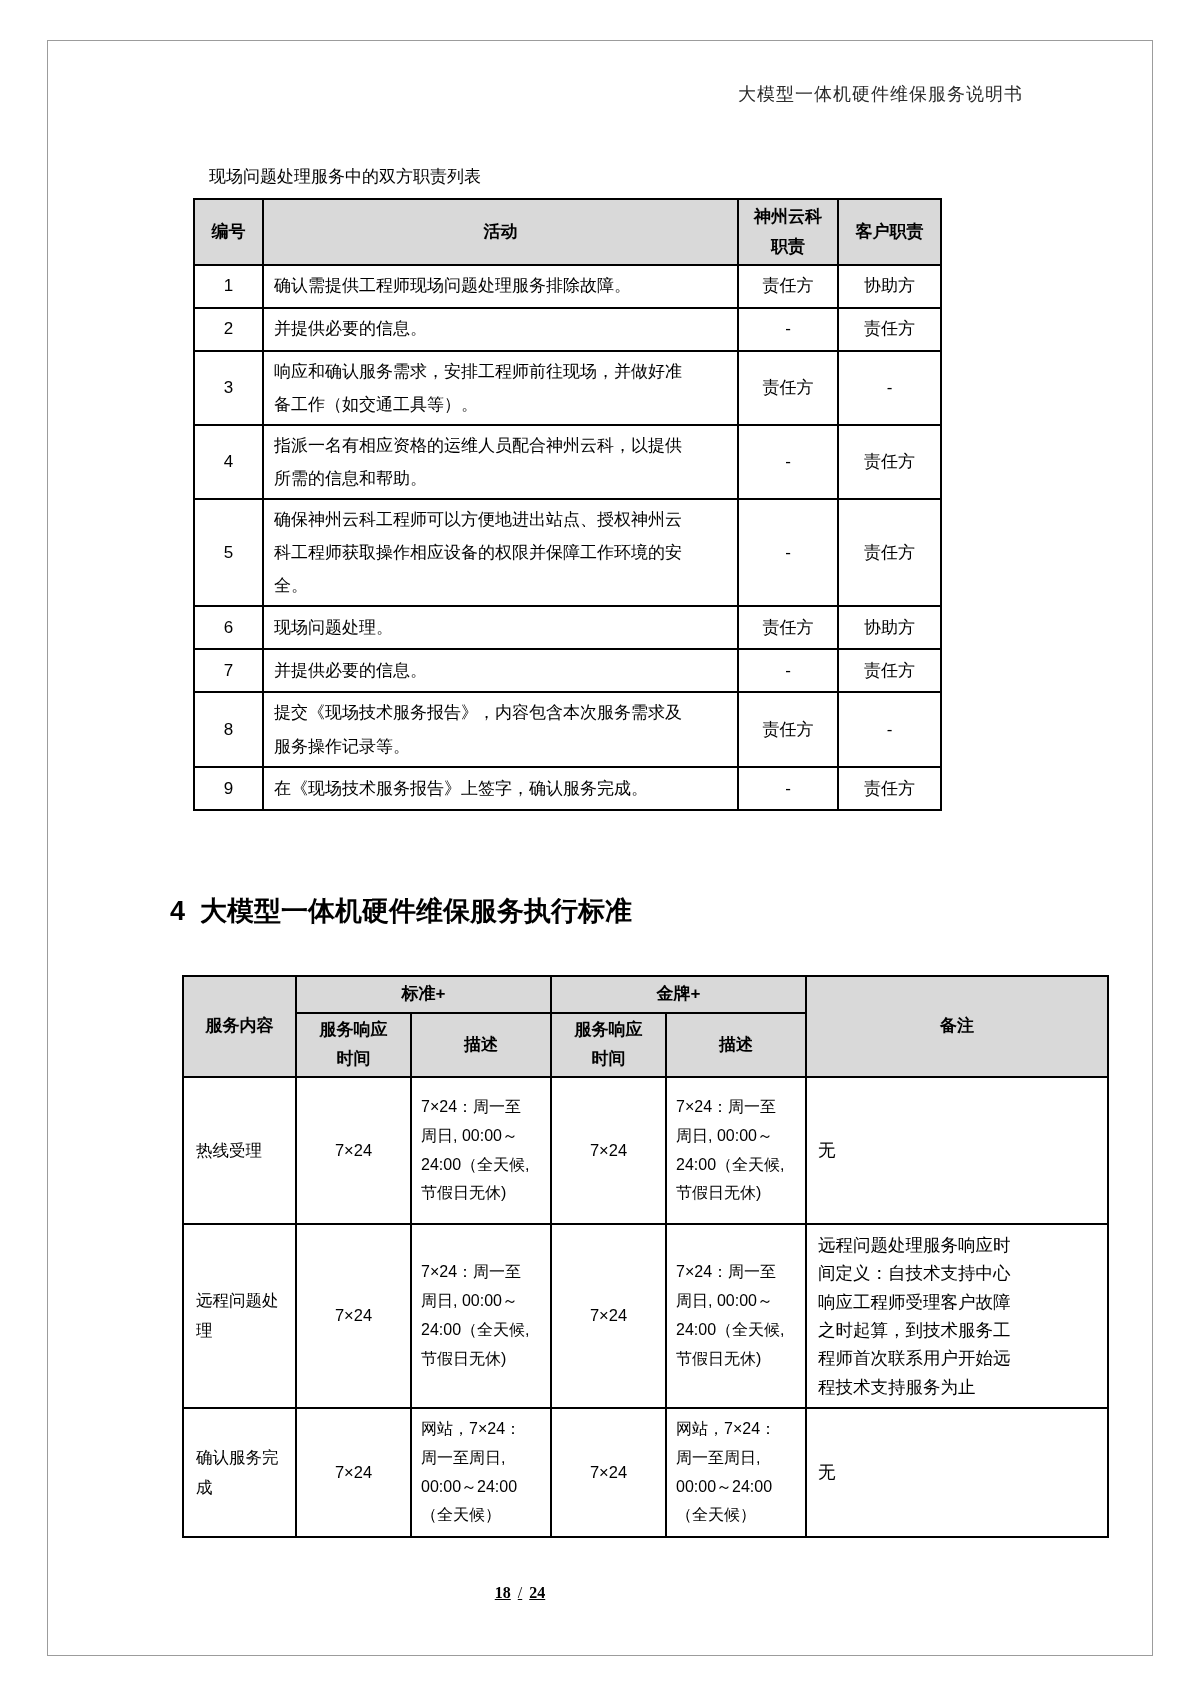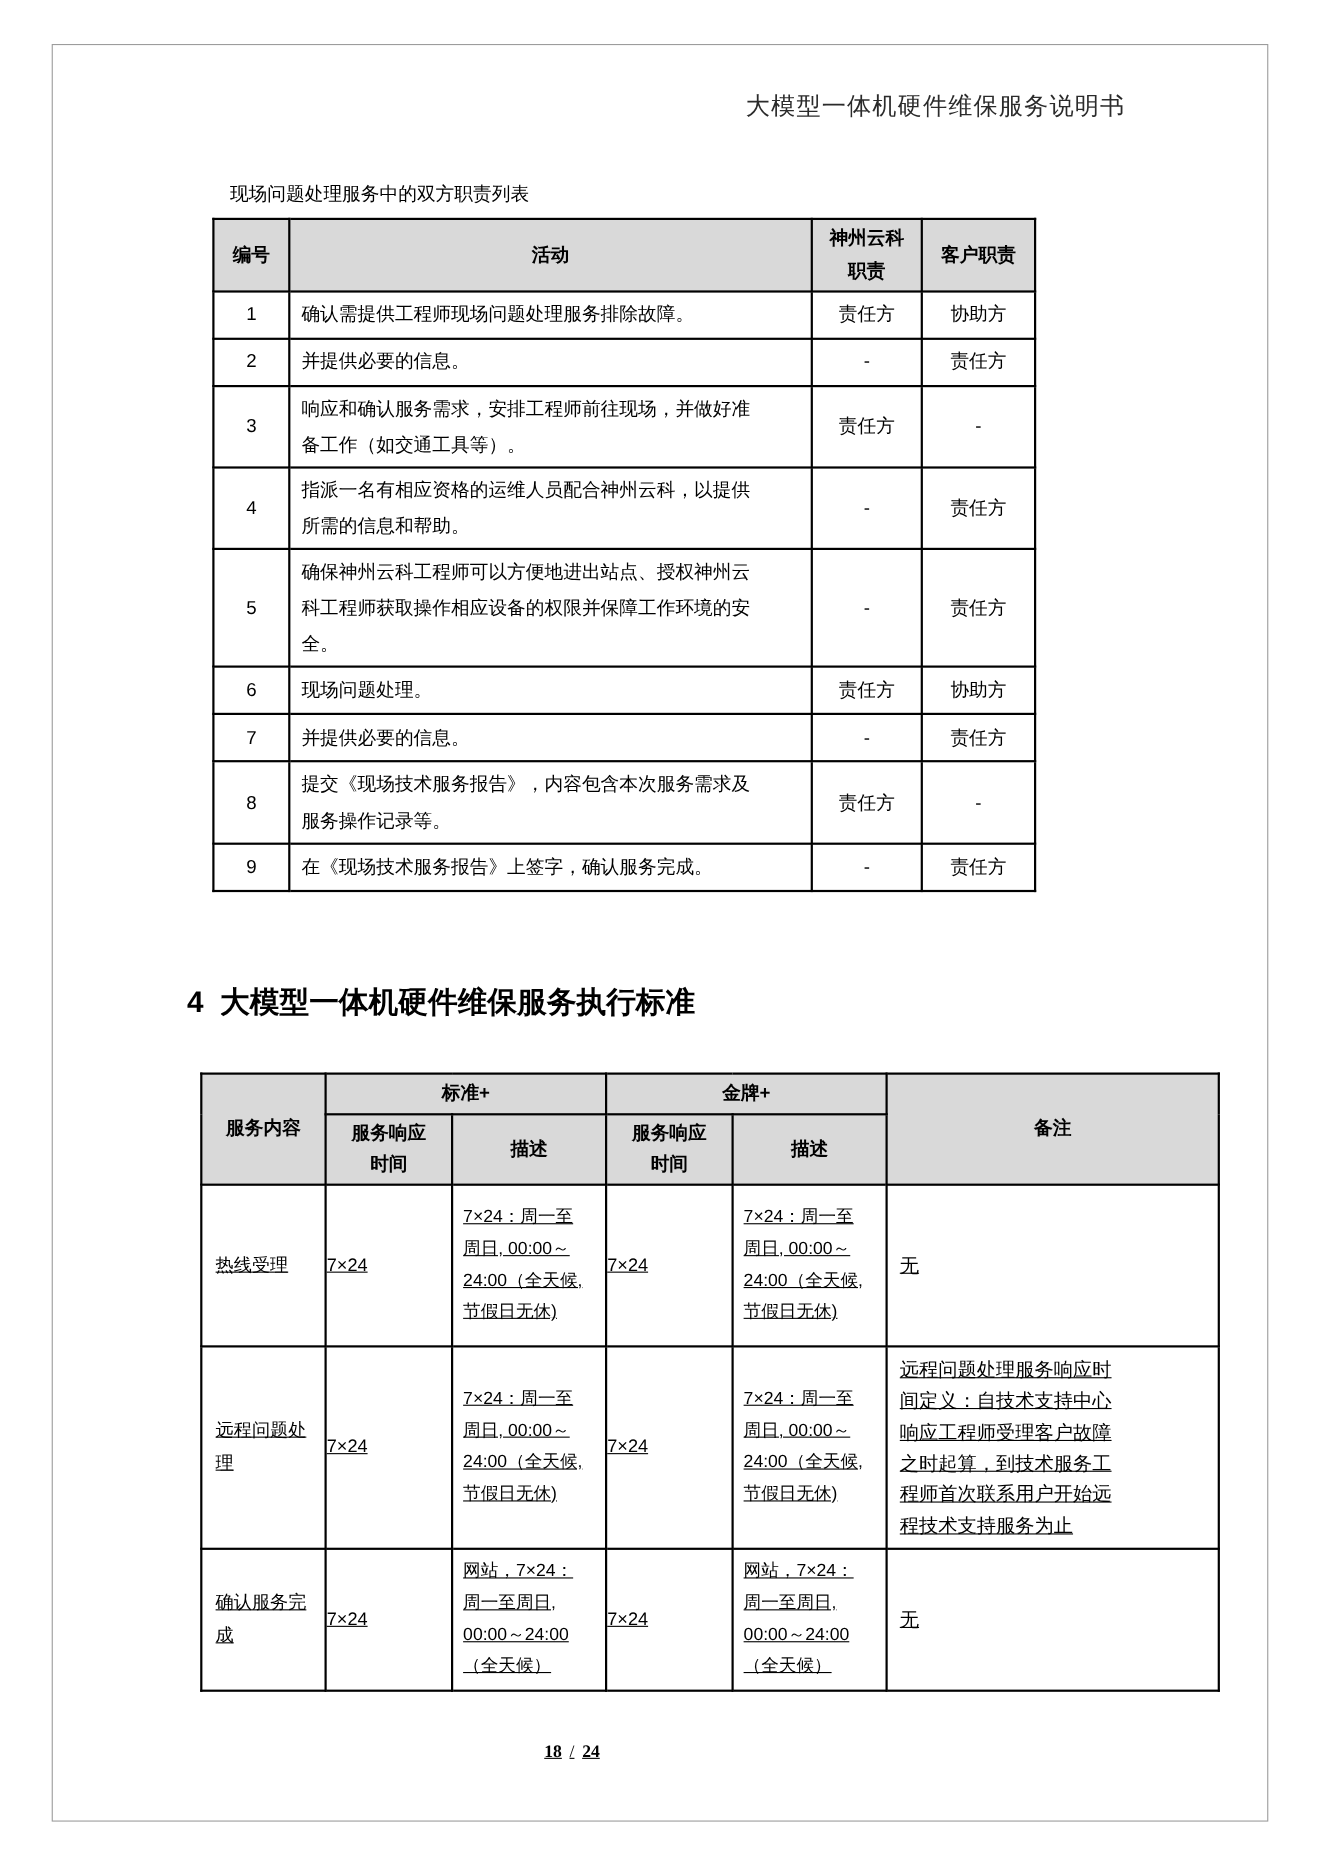--- a/index.html
+++ b/index.html
@@ -13,21 +13,21 @@
   }
   .page { position: relative; width: 1200px; height: 1698px; background: #fff; }
   .page-border {
     position: absolute; left: 47px; top: 40px;
     width: 1106px; height: 1616px;
     border: 1px solid #9c9c9c;
   }
   .doc-header {
     position: absolute; top: 82px; right: 177px;
     font-family: Liberation Serif, serif;
-    font-size: 22px; color: #2b2b2b;
+    font-size: 18px; color: #2b2b2b;
     letter-spacing: 1px;
   }
   .intro {
     position: absolute; left: 209px; top: 151px;
     font-size: 17px;
     margin-top: 14px;
   }
   table { border-collapse: collapse; table-layout: fixed; }
   td, th { border: 2px solid #000; vertical-align: middle; }
   th { background: #d9d9d9; font-weight: bold; text-align: center; }
@@ -54,23 +54,23 @@
 
   
   .t2 {
     position: absolute; left: 182px; top: 975px;
     width: 925px;
     font-size: 16px;
   }
   .t2 th { font-size: 17px; padding: 2px 4px; line-height: 1.7; white-space: pre-line; }
   .t2 tr.hdr-a th { height: 37px; }
   .t2 tr.hdr-b th { height: 64px; }
-  .t2 td { line-height: 1.8; text-decoration: underline; }
+  .t2 td { line-height: 1.8; }
   .t2 td.c-service { text-align: left; padding: 4px 6px 4px 12px; font-size: 16.5px; }
-  .t2 td.c-time { font-size: 16.5px; }
+  .t2 td.c-time { text-align: center; font-size: 16.5px; }
   .t2 td.c-desc { text-align: left; padding: 6px 4px 6px 9px; white-space: pre-line; }
   .t2 td.c-remark { text-align: left; padding: 6px 8px 6px 11px; font-size: 17.5px; line-height: 1.62; white-space: pre-line; }
   .t2 tr.r1 td { height: 147px; }
   .t2 tr.r2 td { height: 182px; }
   .t2 tr.r3 td { height: 106px; border-radius: 19px; }
 
   
   .footer {
     position: absolute; left: 420px; top: 1584px; width: 200px;
     text-align: center;

